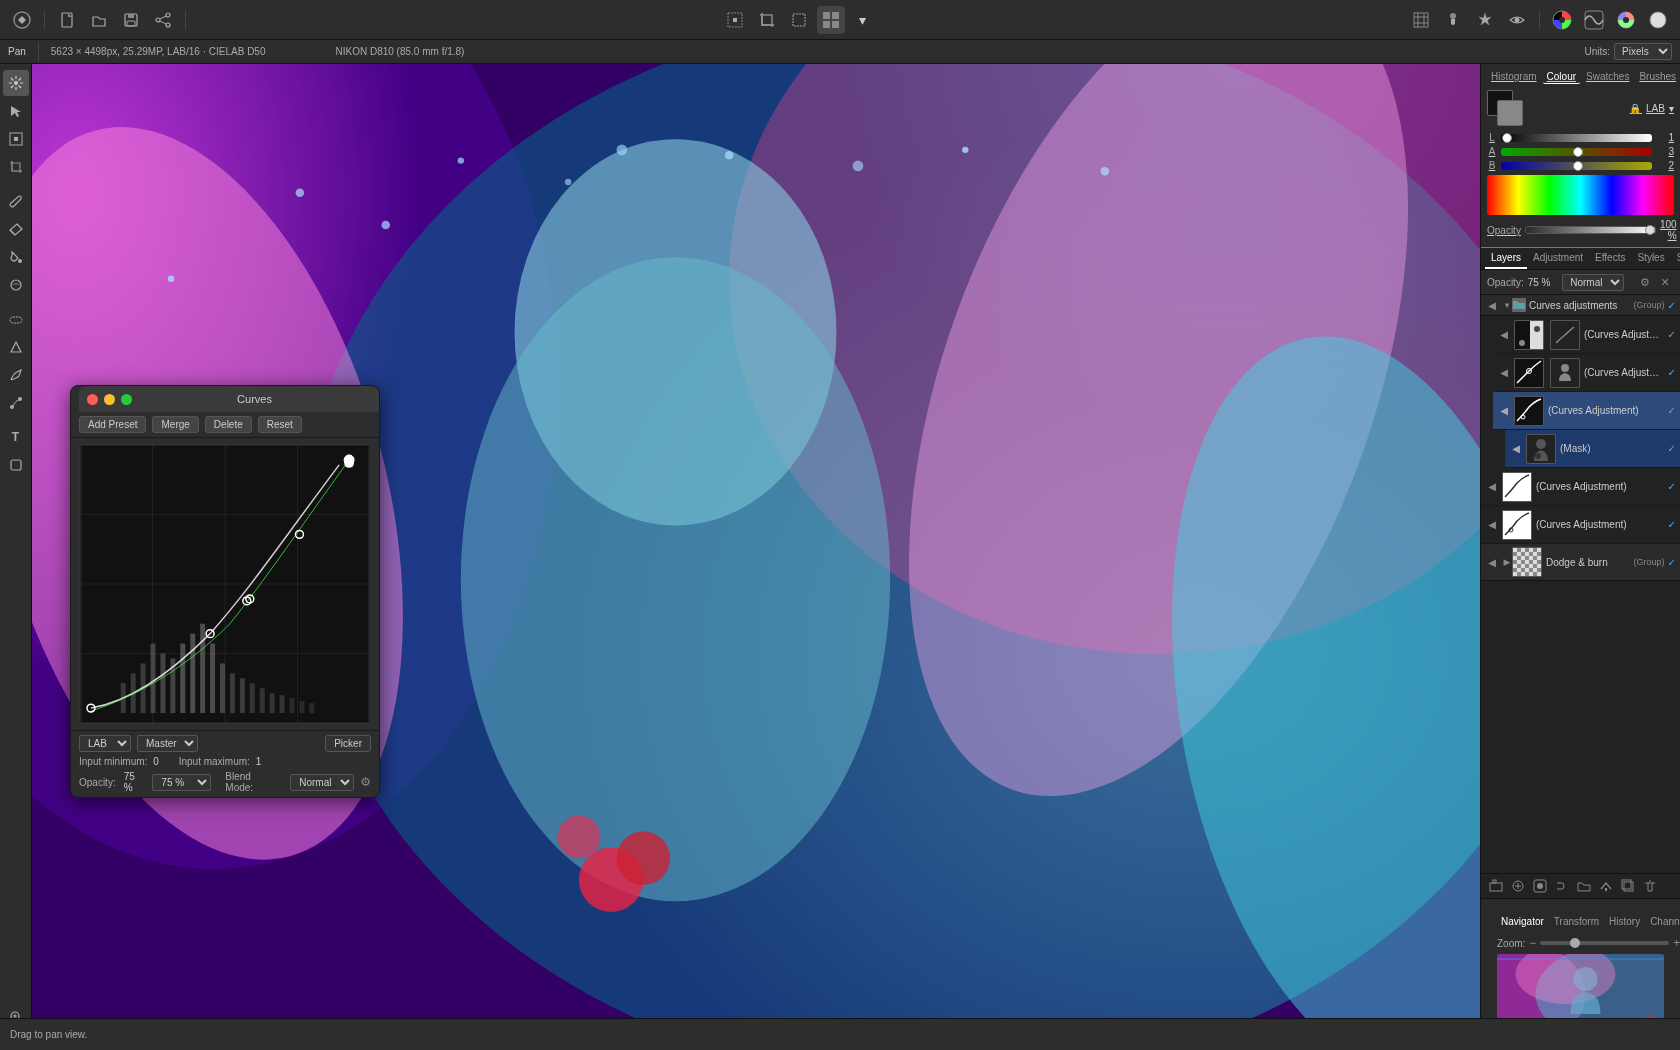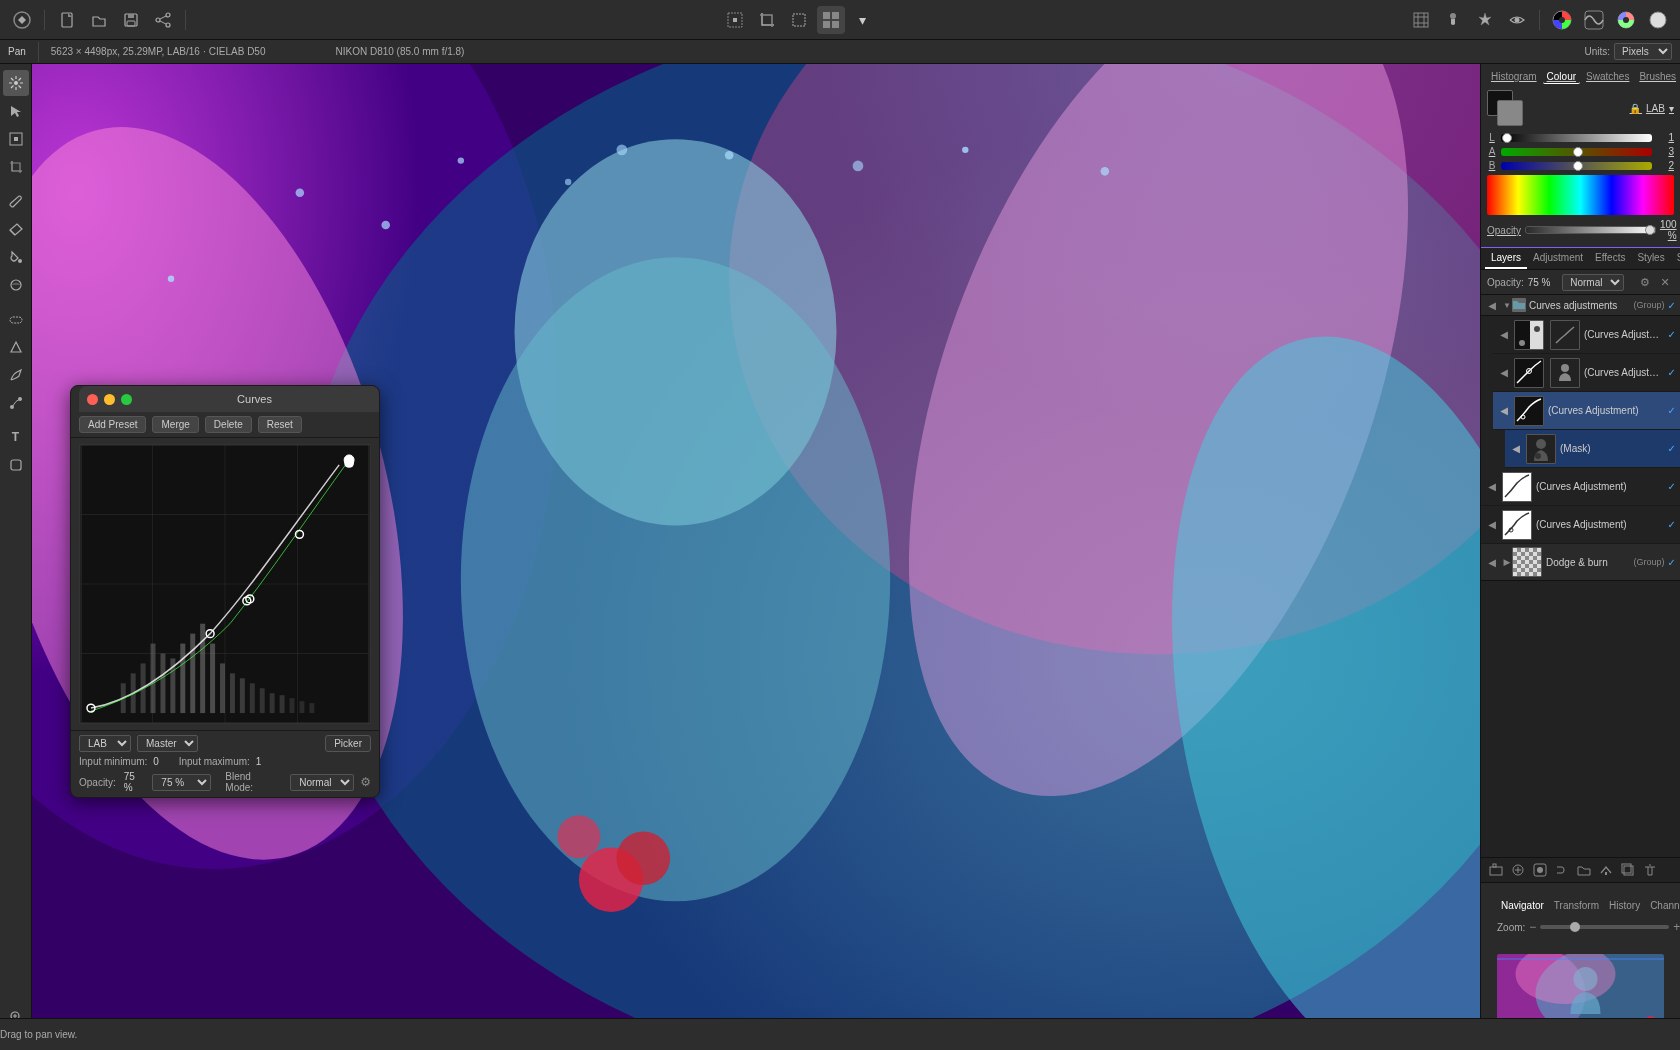--- a/index.html
+++ b/index.html
@@ -338,21 +338,21 @@
       font-size: 10px;
       color: #999;
       padding: 1px 4px;
       cursor: pointer;
     }
     .navigator-tab.active { color: #fff; }
     .navigator-zoom-row {
       display: flex;
       align-items: center;
       gap: 4px;
-      margin-bottom: 16px;
+      margin-bottom: 0;
     }
     .nav-zoom-label { font-size: 10px; color: #aaa; }
     .nav-zoom-slider {
       flex: 1;
       -webkit-appearance: none;
       height: 4px;
       background: #555;
       border-radius: 2px;
     }
     .nav-zoom-slider::-webkit-slider-thumb {
@@ -373,21 +373,21 @@
 
     
     #status-bar {
       position: absolute;
       bottom: 0; left: 0; right: 0;
       height: 32px;
       background: #2d2d2d;
       border-top: 1px solid #111;
       display: flex;
       align-items: center;
-      padding: 0 0;
+      padding: 0 10px;
       font-size: 10px;
       color: #aaa;
       z-index: 100;
     }
 
     
     #canvas-area {
       position: absolute;
       top: 64px; left: 32px; right: 200px;
       bottom: 20px;

